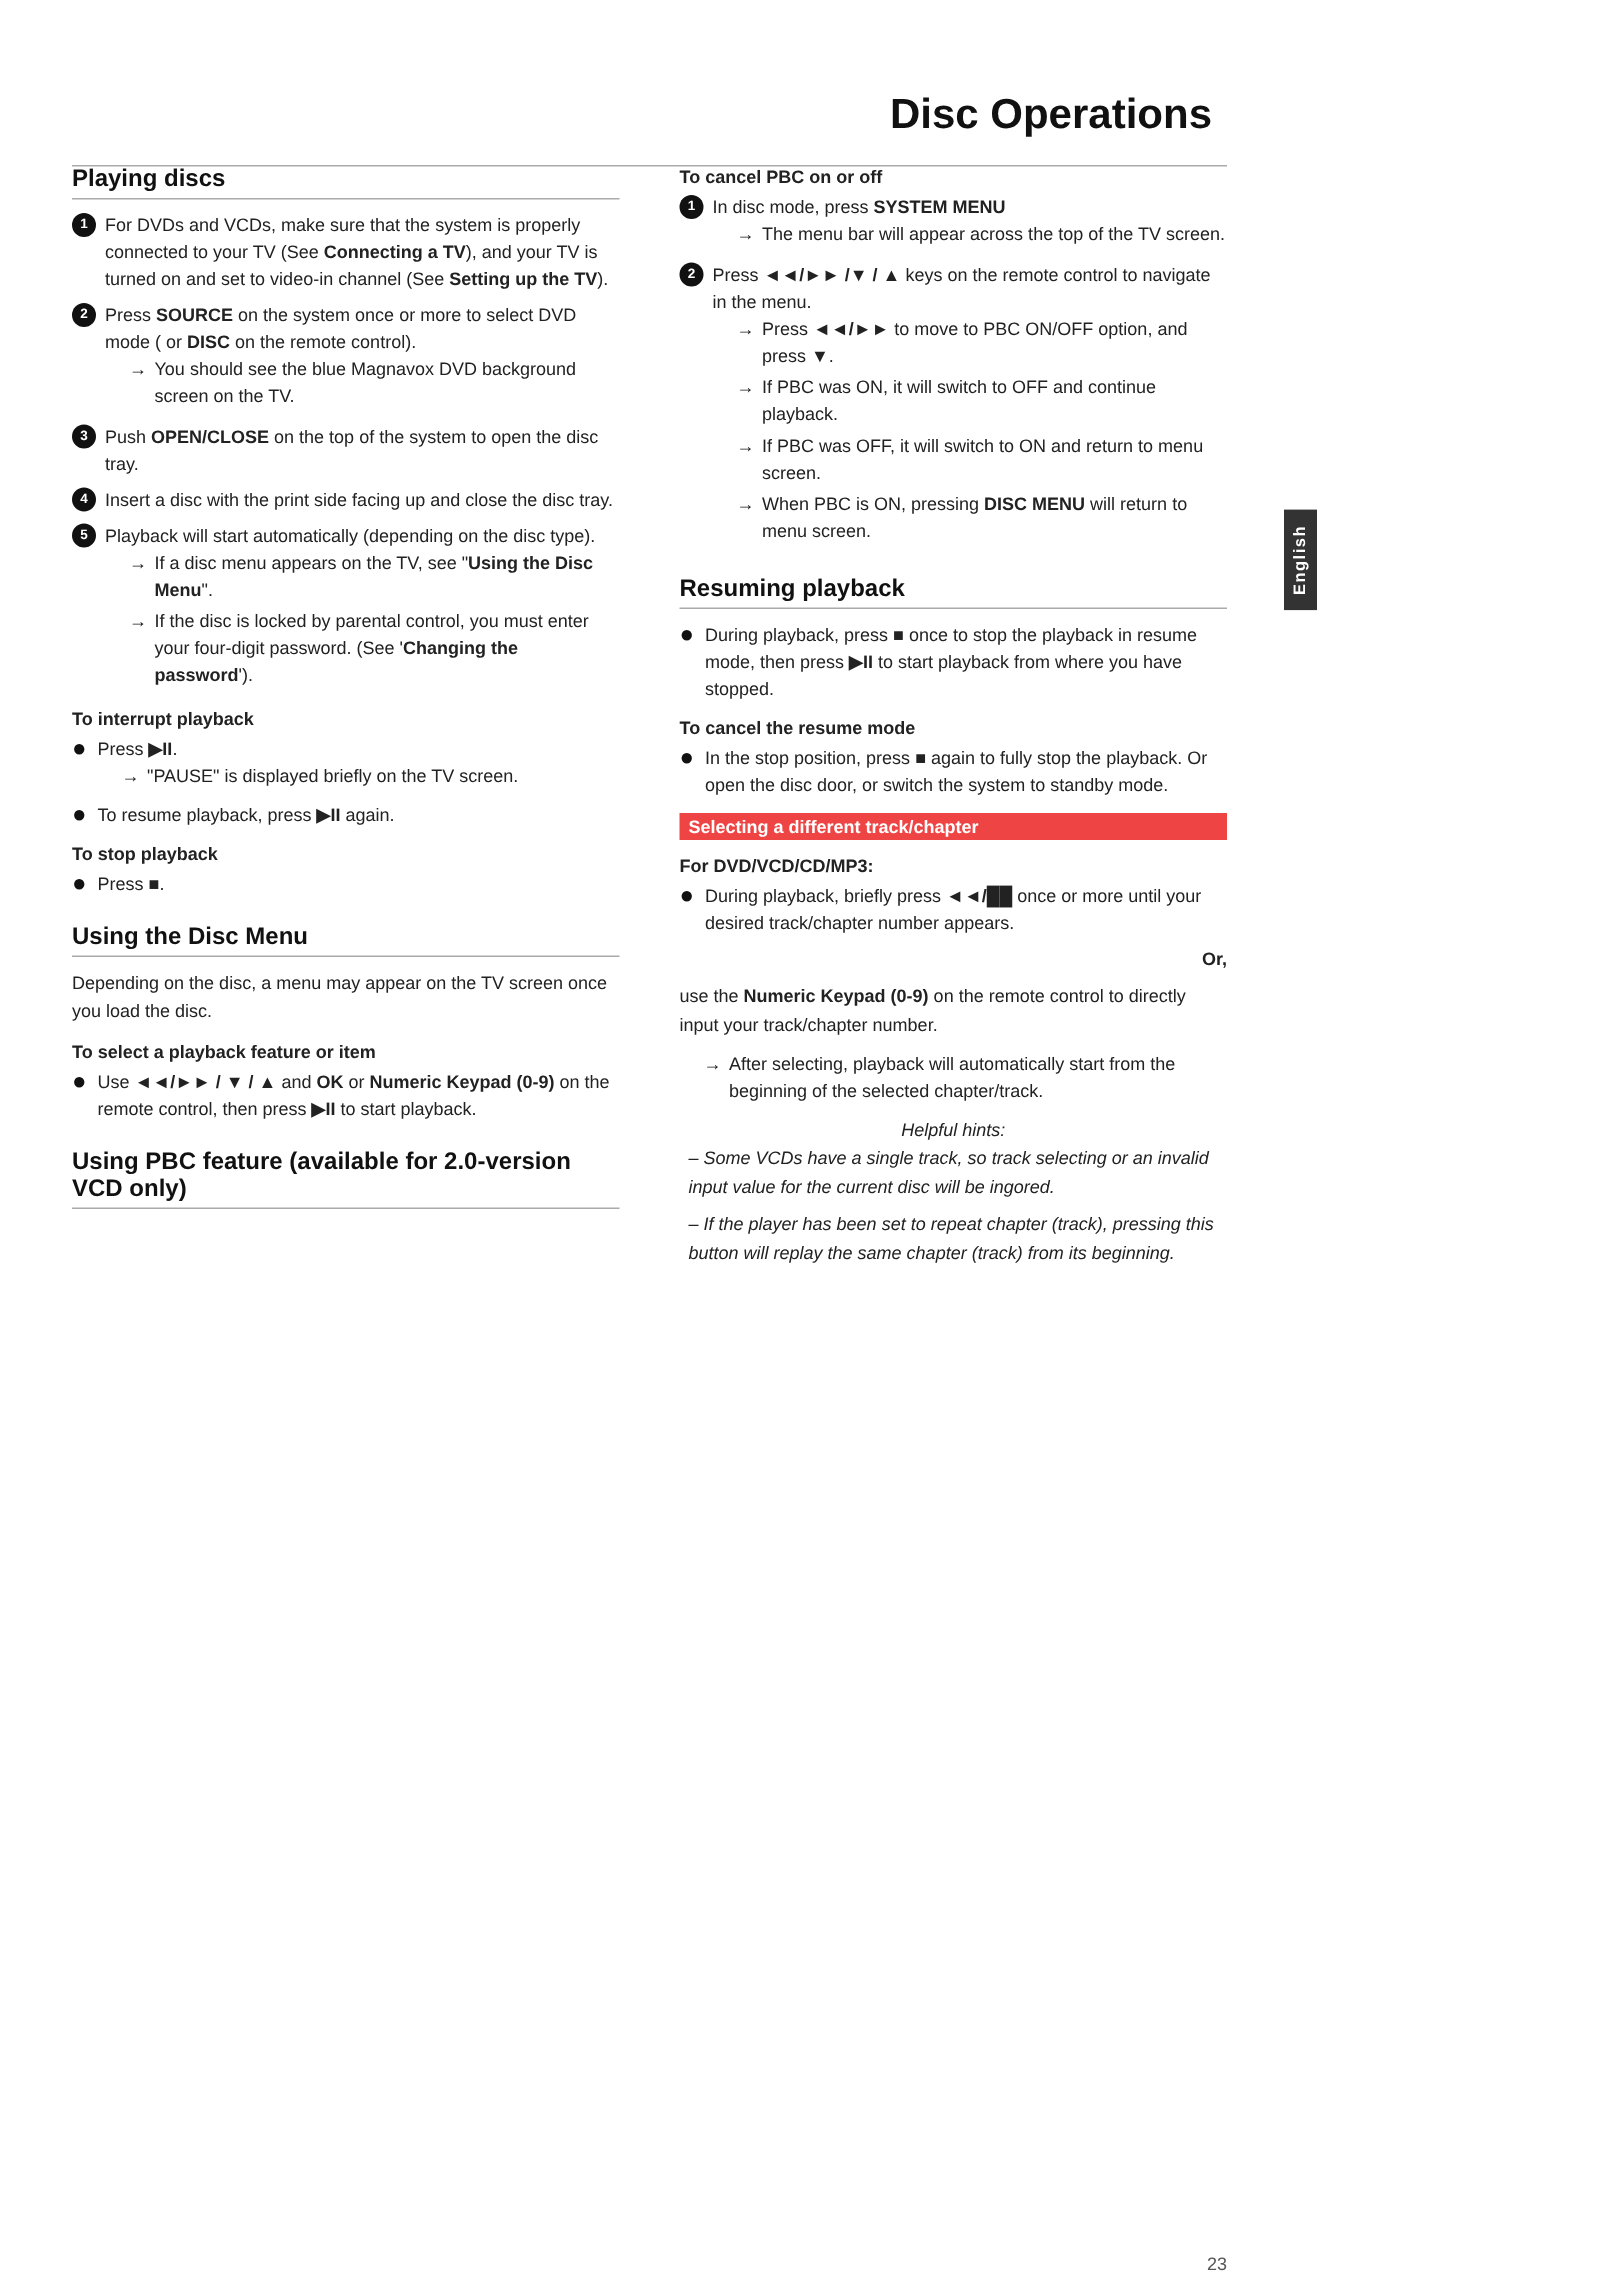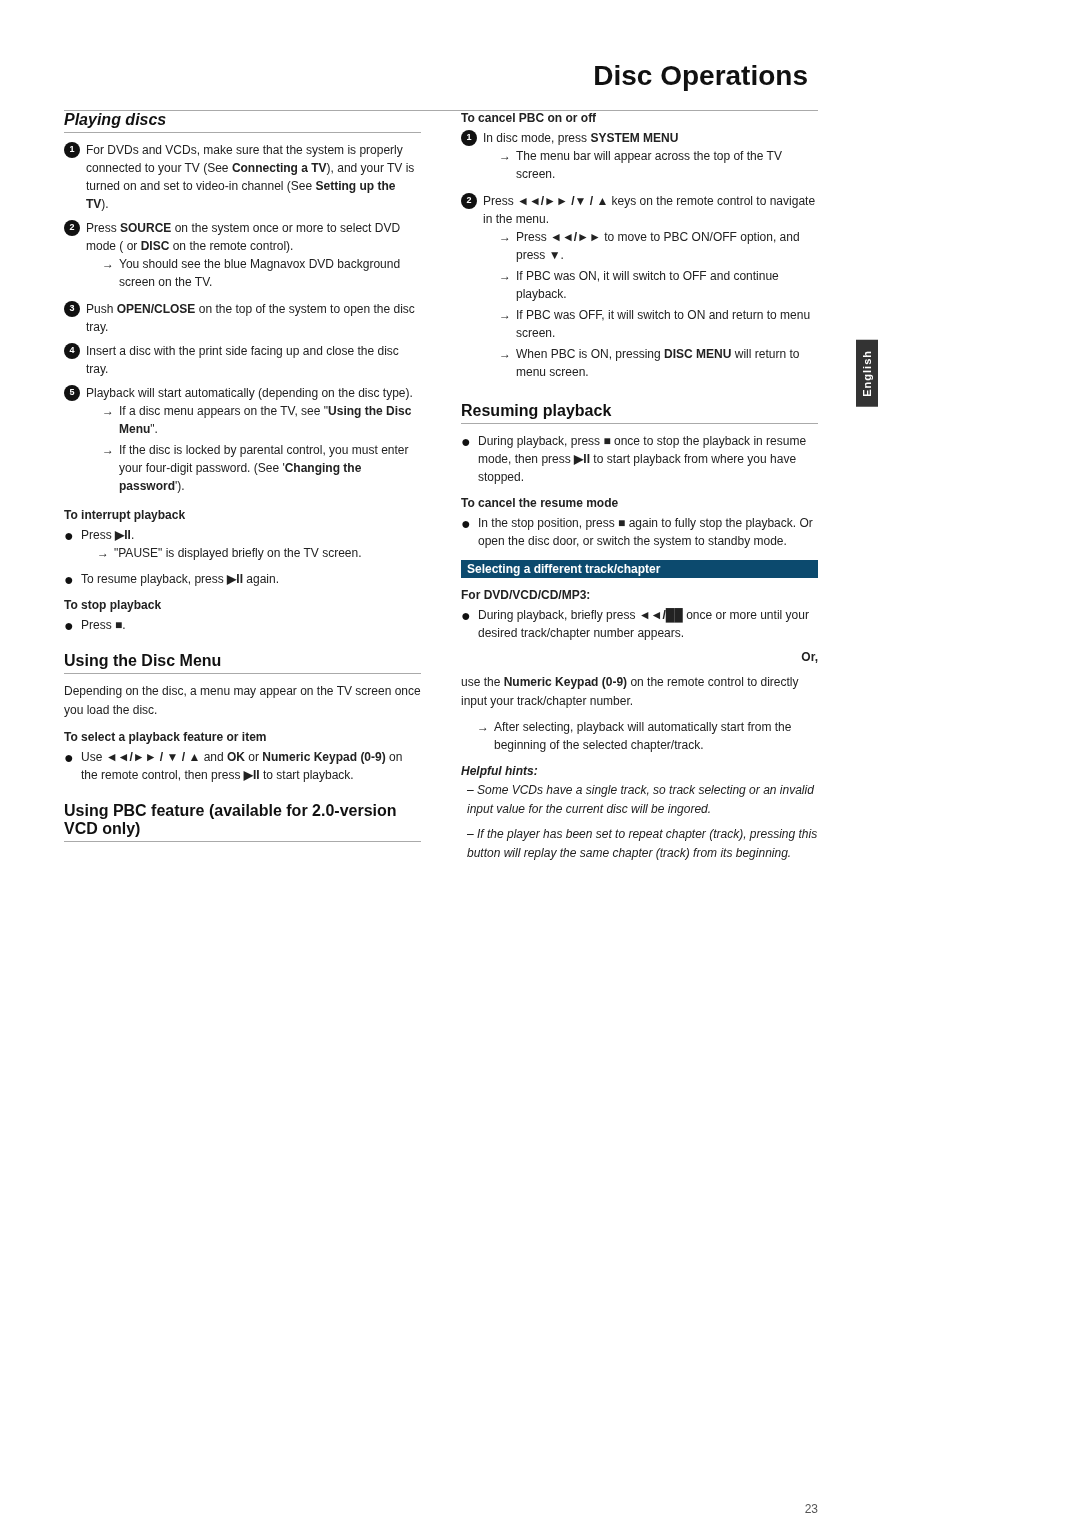--- a/index.html
+++ b/index.html
@@ -8,21 +8,21 @@
       min-height: 1528px;
       background: #fff;
       font-family: Arial, Helvetica, sans-serif;
       font-size: 13px;
       color: #222;
       position: relative;
     }
     .page {
       width: 878px;
       min-height: 1528px;
-      padding: 60px 60px 60px 64px;
+      padding: 60px 60px 60px 48px;
       position: relative;
     }
     .page-title {
       text-align: right;
       font-size: 28px;
       font-weight: bold;
       color: #111;
       margin-bottom: 18px;
       padding-right: 10px;
     }
@@ -64,32 +64,31 @@
       font-size: 16px;
       font-weight: bold;
       color: #111;
       border-bottom: 1.5px solid #aaa;
       padding-bottom: 3px;
       margin-top: 18px;
       margin-bottom: 8px;
     }
     .section-header-first {
       margin-top: 0;
-      font-style: italic;
     }
     
     .subsection-header {
       font-size: 12px;
       font-weight: bold;
       margin-top: 10px;
       margin-bottom: 4px;
     }
     
     .blue-subsection {
-      background: #0c4a6e;
+      background: #ef4444;
       color: #fff;
       font-size: 12px;
       font-weight: bold;
       padding: 2px 6px;
       margin-top: 10px;
       margin-bottom: 6px;
     }
     
     .numbered-list {
       list-style: none;
@@ -164,22 +163,23 @@
       font-size: 12px;
       color: #555;
     }
     
     .helpful-hints {
       font-size: 12px;
       line-height: 1.6;
       margin-top: 8px;
     }
     .helpful-hints-title {
-      font-weight: bold;
+      font-weight: normal;
       font-style: italic;
+      text-align: center;
     }
     .helpful-hint-item {
       font-style: italic;
       margin-bottom: 6px;
       margin-left: 6px;
     }
     p.para {
       font-size: 12px;
       line-height: 1.6;
       margin-bottom: 6px;

